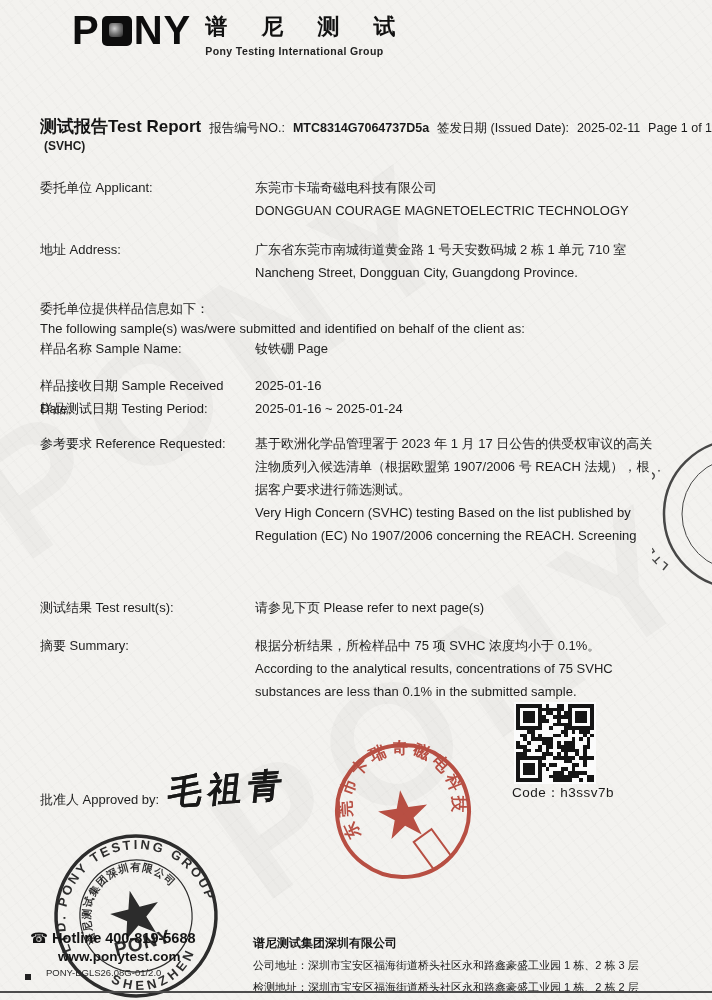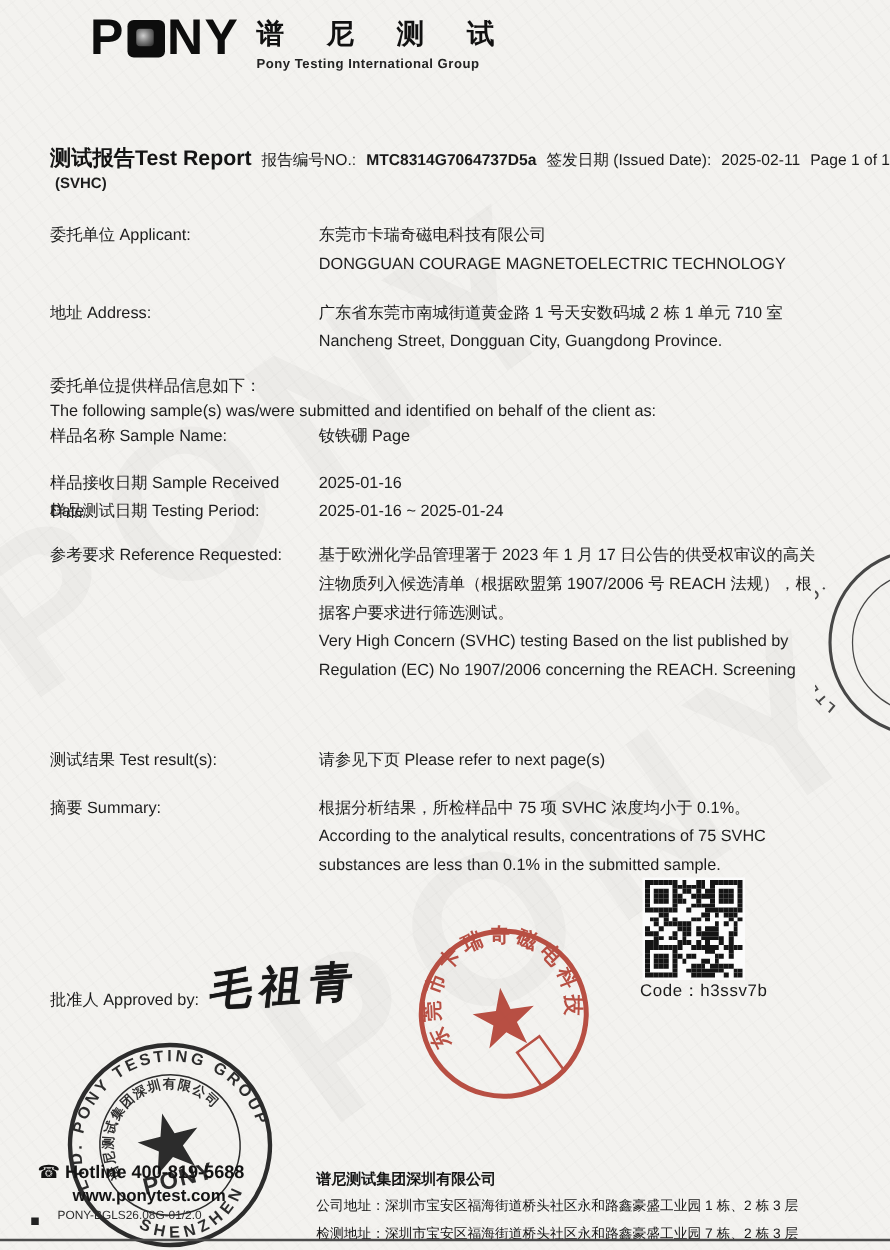--- a/index.html
+++ b/index.html
@@ -471,18 +471,18 @@
       <span>☎</span>
       <span>Hotline 400-819-5688</span>
     </div>
     <div class="h2">www.ponytest.com</div>
     <div class="h3">PONY-BGLS26.08G-01/2.0</div>
   </div>
 
   <div class="footer-right">
     <div class="footer-company">谱尼测试集团深圳有限公司</div>
     <div>公司地址：深圳市宝安区福海街道桥头社区永和路鑫豪盛工业园 1 栋、2 栋 3 层</div>
-    <div>检测地址：深圳市宝安区福海街道桥头社区永和路鑫豪盛工业园 7 栋、2 栋 3 层</div>
+    <div>检测地址：深圳市宝安区福海街道桥头社区永和路鑫豪盛工业园 1 栋、2 栋 2 层</div>
   </div>
 
   <div class="corner-dot"></div>
   <div class="bottom-line"></div>
 </div>
 
 </body></html>

